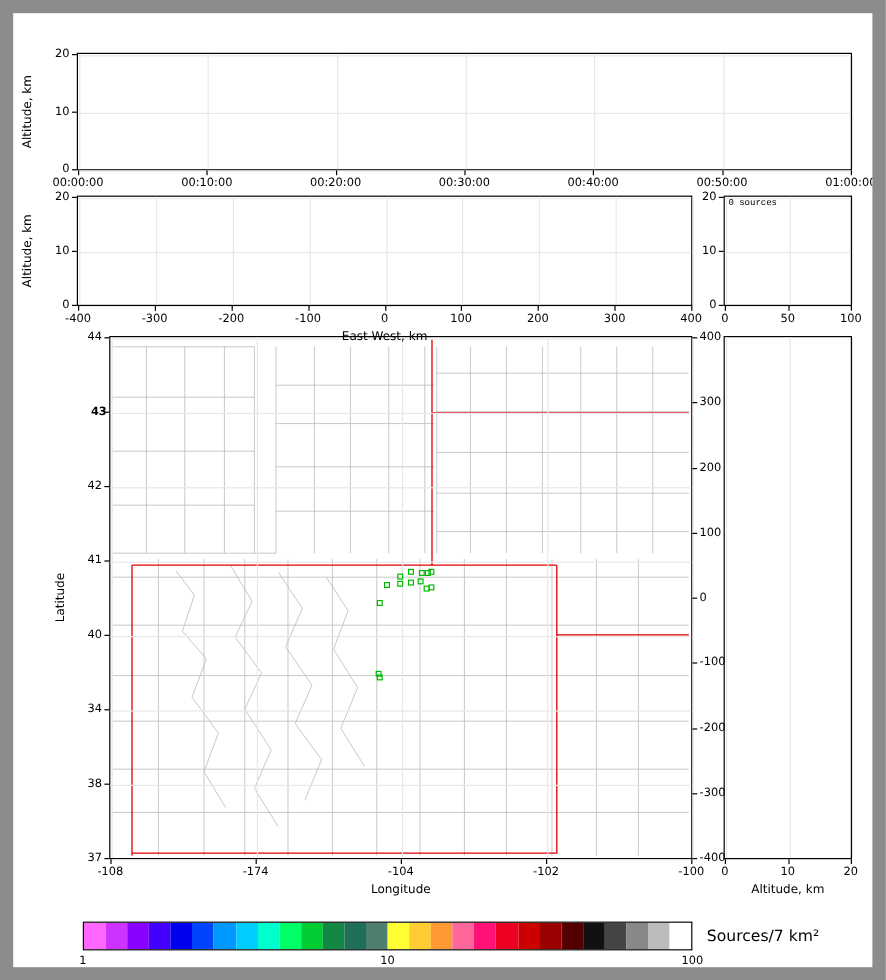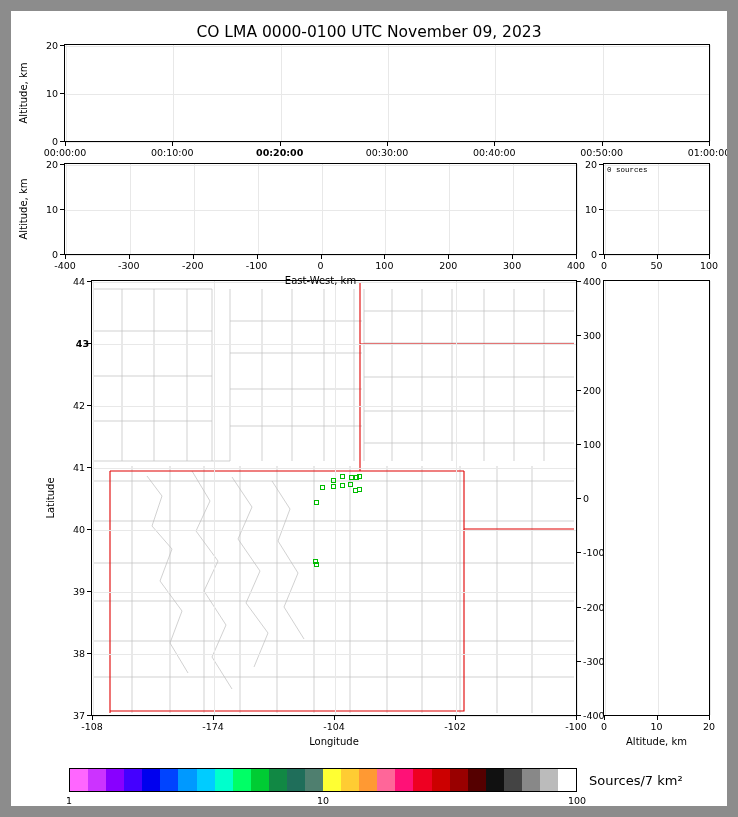--- a/index.html
+++ b/index.html
@@ -112,21 +112,20 @@
     font-size: 13px;
     color: #000;
     white-space: nowrap;
   }
 </style>
 </head>
 <body>
 
 <div id="figure">
 
-  <div id="title">CO LMA 0000-0100 UTC November 09, 2023</div>
 
   <div class="axes" id="ax-time" style="left:53px; top:33px; width:646px; height:98px;">
   <div class="gridline-v" style="left:1px;"></div>
       <div class="gridline-v" style="left:108.33333333333333px;"></div>
       <div class="gridline-v" style="left:215.66666666666666px;"></div>
       <div class="gridline-v" style="left:323px;"></div>
       <div class="gridline-v" style="left:430.3333333333333px;"></div>
       <div class="gridline-v" style="left:537.6666666666667px;"></div>
       <div class="gridline-v" style="left:645px;"></div>
       <div class="gridline-h" style="top:97px;"></div>
@@ -263,21 +262,21 @@
       <div style="flex:1; background:#bbbbbb;"></div>
       <div style="flex:1; background:#ffffff;"></div>
     </div>
   <div id="cbar-label" style="left:578px; top:762px;">Sources/7 km²</div>
 
 <div class="tick-v" style="left:54px; top:131px;"></div>
     <div class="ticklabel x" style="left:54px; top:136px;">00:00:00</div>
     <div class="tick-v" style="left:161.33333333333331px; top:131px;"></div>
     <div class="ticklabel x" style="left:161.33333333333331px; top:136px;">00:10:00</div>
     <div class="tick-v" style="left:268.66666666666663px; top:131px;"></div>
-    <div class="ticklabel x" style="left:268.66666666666663px; top:136px;font-weight:bold;">00:20:00</div>
+    <div class="ticklabel x" style="left:268.66666666666663px; top:136px;">00:20:00</div>
     <div class="tick-v" style="left:376px; top:131px;"></div>
     <div class="ticklabel x" style="left:376px; top:136px;">00:30:00</div>
     <div class="tick-v" style="left:483.3333333333333px; top:131px;"></div>
     <div class="ticklabel x" style="left:483.3333333333333px; top:136px;">00:40:00</div>
     <div class="tick-v" style="left:590.6666666666667px; top:131px;"></div>
     <div class="ticklabel x" style="left:590.6666666666667px; top:136px;">00:50:00</div>
     <div class="tick-v" style="left:698px; top:131px;"></div>
     <div class="ticklabel x" style="left:698px; top:136px;">01:00:00</div>
     <div class="tick-h" style="left:49px; top:130px;"></div>
     <div class="ticklabel y" style="left:13px; top:130px; width:34px;">0</div>
@@ -332,21 +331,21 @@
     <div class="ticklabel x" style="left:323px; top:710px;">-104</div>
     <div class="tick-v" style="left:444px; top:705px;"></div>
     <div class="ticklabel x" style="left:444px; top:710px;">-102</div>
     <div class="tick-v" style="left:565px; top:705px;"></div>
     <div class="ticklabel x" style="left:565px; top:710px;">-100</div>
     <div class="tick-h" style="left:76px; top:704px;"></div>
     <div class="ticklabel y" style="left:40px; top:704px; width:34px;">37</div>
     <div class="tick-h" style="left:76px; top:642px;"></div>
     <div class="ticklabel y" style="left:40px; top:642px; width:34px;">38</div>
     <div class="tick-h" style="left:76px; top:580px;"></div>
-    <div class="ticklabel y" style="left:40px; top:580px; width:34px;">39</div>
+    <div class="ticklabel y" style="left:40px; top:580px; width:34px;">34</div>
     <div class="tick-h" style="left:76px; top:518px;"></div>
     <div class="ticklabel y" style="left:40px; top:518px; width:34px;">40</div>
     <div class="tick-h" style="left:76px; top:456px;"></div>
     <div class="ticklabel y" style="left:40px; top:456px; width:34px;">41</div>
     <div class="tick-h" style="left:76px; top:394px;"></div>
     <div class="ticklabel y" style="left:40px; top:394px; width:34px;">42</div>
     <div class="tick-h" style="left:76px; top:332px;"></div>
     <div class="ticklabel y" style="left:44px; top:332px; width:34px;font-weight:bold;">43</div>
     <div class="tick-h" style="left:76px; top:270px;"></div>
     <div class="ticklabel y" style="left:40px; top:270px; width:34px;">44</div>

